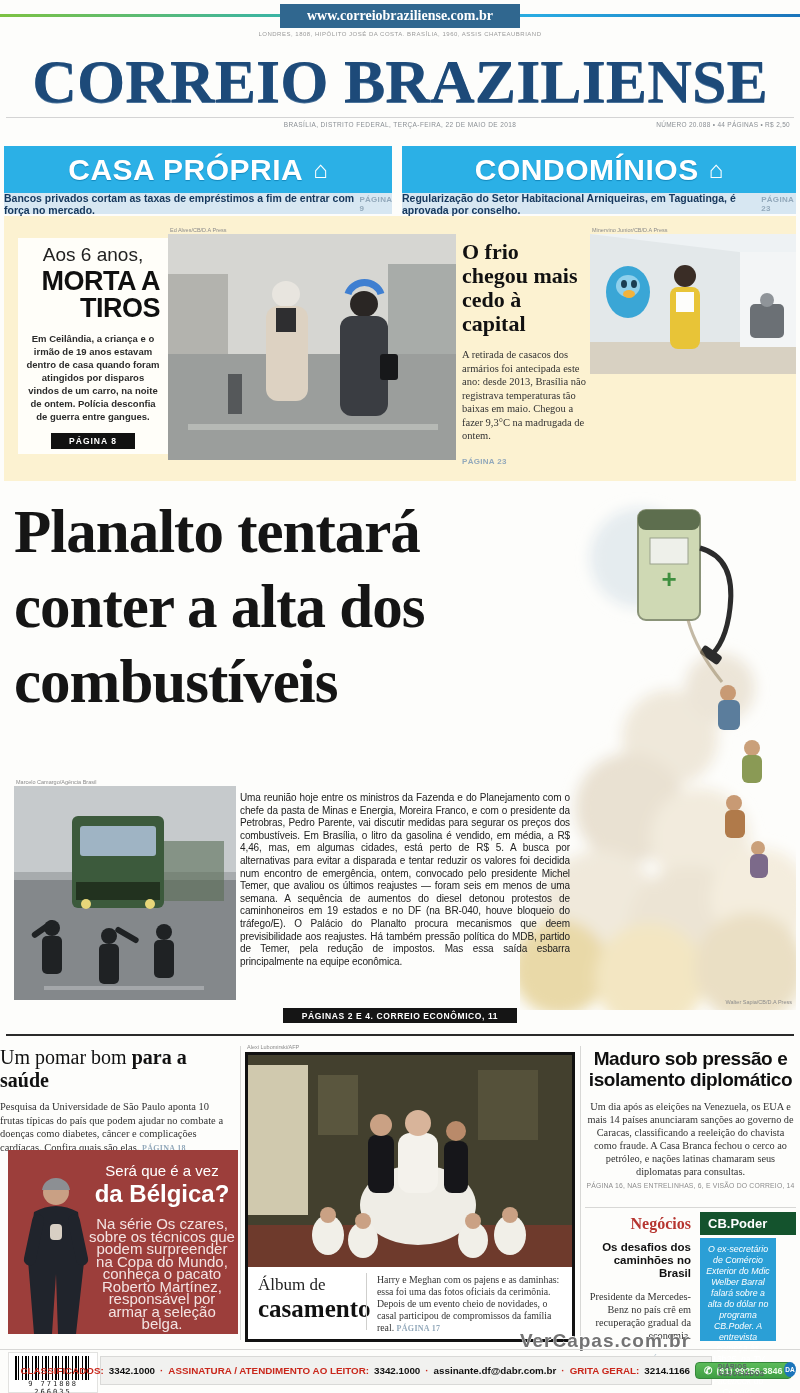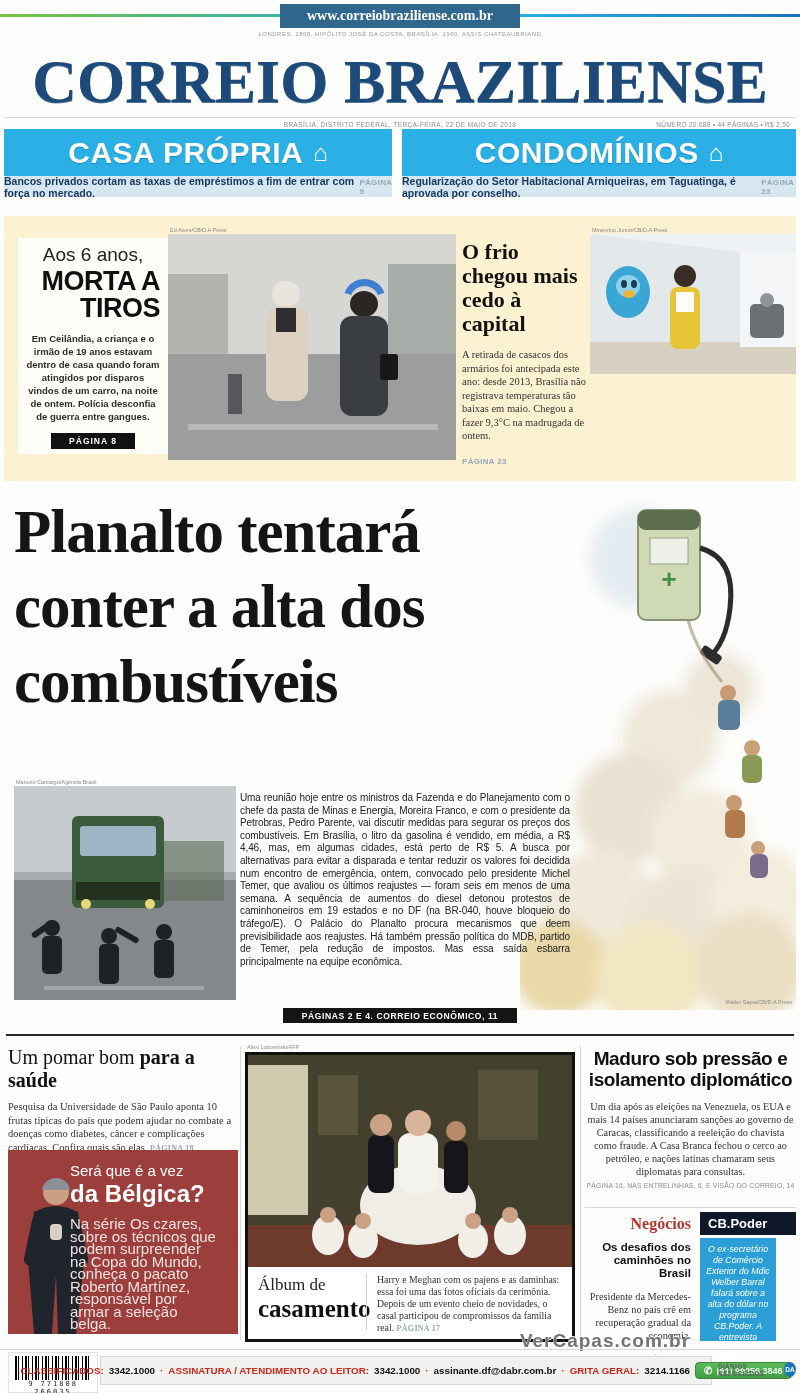--- a/index.html
+++ b/index.html
@@ -17,21 +17,21 @@
 
   
   .masthead{top:46px;left:0;width:800px;text-align:center;
             font-family:"Liberation Serif",serif;font-weight:bold;font-size:62px;
             color:#1d4a79;letter-spacing:0px;text-shadow:0 1px 0 #4d759c;}
   .mastrule{top:117px;left:6px;width:788px;height:1px;background:#d4d4d4;}
   .dateline{top:121px;left:0;width:800px;text-align:center;font-size:6.5px;color:#8a8f94;letter-spacing:.4px;}
   .edition{top:121px;right:10px;font-size:6.5px;color:#8a8f94;letter-spacing:.3px;}
 
   
-  .banner{top:129px;height:84px;}
+  .banner{top:146px;height:84px;}
   .banner.b0{left:4px;width:388px;}
   .banner.b1{left:402px;width:394px;}
   .banner-top{height:47px;background:#2bb0e6;display:flex;align-items:center;justify-content:center;gap:10px;}
   .banner-title{font-size:30px;font-weight:bold;color:#fff;letter-spacing:.5px;text-shadow:0 1px 1px #1488bc;}
   .house{font-size:24px;color:#fff;line-height:24px;}
   .banner-strip{height:21px;background:#d7e7f2;display:flex;align-items:center;justify-content:flex-start;
                 font-size:10.5px;font-weight:bold;color:#15375c;}
   .banner-strip .pageref{margin-left:4px;}
 
   .pageref{color:#93a9bb;font-weight:bold;font-size:8px;letter-spacing:.3px;}
@@ -72,27 +72,27 @@
             color:#222;text-align:justify;letter-spacing:-.1px;overflow:hidden;}
   .pagesbar{top:1008px;left:283px;width:234px;height:15px;background:#151515;color:#fff;
             display:flex;align-items:center;justify-content:center;font-size:8.5px;font-weight:bold;letter-spacing:.6px;}
   .bigdivider{top:1034px;left:6px;width:788px;height:2px;background:#2a2a2a;}
 
   
   .vrule{width:1px;background:#d8d8d6;}
   .vr1{top:1046px;left:240px;height:294px;}
   .vr2{top:1046px;left:580px;height:294px;}
 
-  .fruits{top:1046px;left:8px;width:230px;}
+  .fruits{top:1046px;left:0;width:230px;}
   .fruits-head{font-family:"Liberation Serif",serif;font-size:20px;color:#111;}
   .fruits-head b{font-weight:bold;}
   .fruits-body{font-family:"Liberation Serif",serif;font-size:10.5px;line-height:13.5px;color:#333;margin-top:8px;}
 
   .belgium{top:1150px;left:8px;width:230px;height:184px;background:#9c3e3b;overflow:hidden;}
-  .bel-text{position:absolute;right:20px;top:12px;width:148px;text-align:left;color:#fff;}
+  .bel-text{position:absolute;right:2px;top:12px;width:148px;text-align:center;color:#fff;}
   .bel-line1{font-size:15px;}
   .bel-line2{font-size:24px;font-weight:bold;margin-top:1px;}
   .bel-body{font-size:15px;line-height:12.5px;margin-top:10px;font-weight:normal;color:#f3e3e2;}
   .bel-page{margin-top:10px;font-size:8.5px;font-weight:bold;color:#fff;letter-spacing:.5px;}
 
   .wed-credit{top:1044px;left:247px;}
   .wedframe{top:1052px;left:245px;width:330px;height:290px;border:3px solid #111;box-sizing:border-box;background:#fff;}
   .wedphoto{width:324px;height:212px;overflow:hidden;}
   .wedcap{display:flex;height:69px;}
   .wed-title{width:118px;padding:8px 0 0 10px;box-sizing:border-box;}
@@ -106,21 +106,21 @@
   .mad-body{font-family:"Liberation Serif",serif;font-size:10.3px;line-height:13px;color:#333;margin-top:10px;}
   .mad-refs{font-size:6.8px;color:#8c8c8c;letter-spacing:.2px;margin-top:4px;}
   .hr-right{top:1207px;left:585px;width:211px;height:1px;background:#d8d8d6;}
 
   .negocios{top:1215px;left:585px;width:106px;text-align:right;}
   .neg-title{font-family:"Liberation Serif",serif;font-size:16px;font-weight:bold;color:#b63530;}
   .neg-sub{font-size:11.5px;font-weight:bold;color:#111;line-height:13px;margin-top:8px;}
   .neg-body{font-family:"Liberation Serif",serif;font-size:10.3px;line-height:13px;color:#333;margin-top:10px;}
   .neg-page{margin-top:12px;}
 
-  .cbpoder-head{top:1212px;left:700px;width:96px;height:23px;background:#0f172a;color:#fff;
+  .cbpoder-head{top:1212px;left:700px;width:96px;height:23px;background:#14532d;color:#fff;
                 display:flex;align-items:center;padding-left:8px;box-sizing:border-box;
                 font-size:13px;font-weight:bold;}
   .cbpoder-box{top:1238px;left:700px;width:76px;height:103px;background:#2b9fd6;color:#fff;
                font-size:8.8px;font-weight:normal;font-style:italic;line-height:11px;text-align:center;
                padding:6px 5px;box-sizing:border-box;}
 
   
   .watermark{top:1330px;left:420px;width:370px;text-align:center;font-size:19px;font-weight:bold;
              color:#737373;letter-spacing:1px;text-shadow:0 1px 0 #fff,0 -1px 0 #fff;}
   .footline{top:1349px;left:0;width:800px;height:1px;background:#d8d8d6;}

